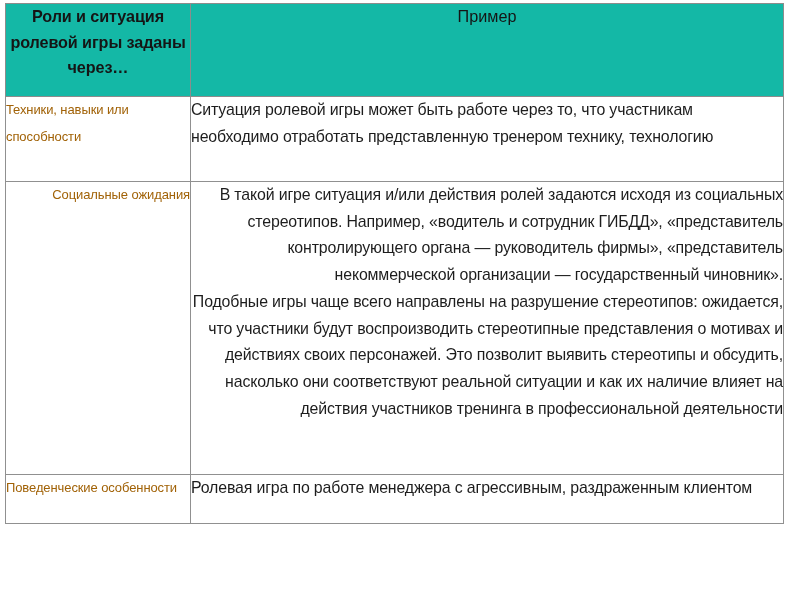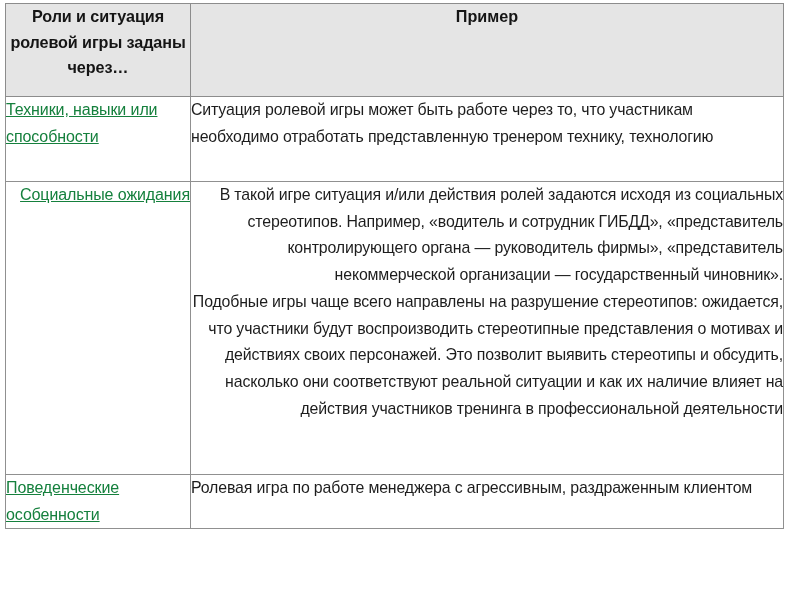--- a/index.html
+++ b/index.html
@@ -37,52 +37,51 @@
 
   .table th,
   .table td {
     vertical-align: top;
     border: 1px solid #909090;
     padding: 0;
   }
 
   
   .thead-row th {
-    background: #e5e5e5;
+    background: #14b8a6;
     border-color: #8c8c8c;
     height: 92px;
   }
 
   .hd-term {
     text-align: center;
     padding: 9px 14px 0 14px;
     font-weight: bold;
     font-size: 16.2px;
     line-height: 25.5px;
     letter-spacing: -0.1px;
     color: #151515;
   }
 
   .hd-example {
     text-align: center;
     padding: 11px 14px 0 14px;
-    font-weight: bold;
+    font-weight: normal;
     font-size: 16.2px;
     line-height: 25.5px;
     color: #151515;
   }
 
   
   .cell-term {
     padding: 10px 12px 10px 14px;
-    font-size: 16px;
+    font-size: 13px;
     line-height: 26.5px;
-    color: #15803d;
+    color: #a16207;
     letter-spacing: -0.1px;
-    text-decoration: underline;
   }
 
   .cell-example {
     padding: 10px 12px 10px 13px;
     font-size: 15.9px;
     line-height: 26.7px;
     color: #1d1d1d;
     letter-spacing: -0.15px;
   }
 

